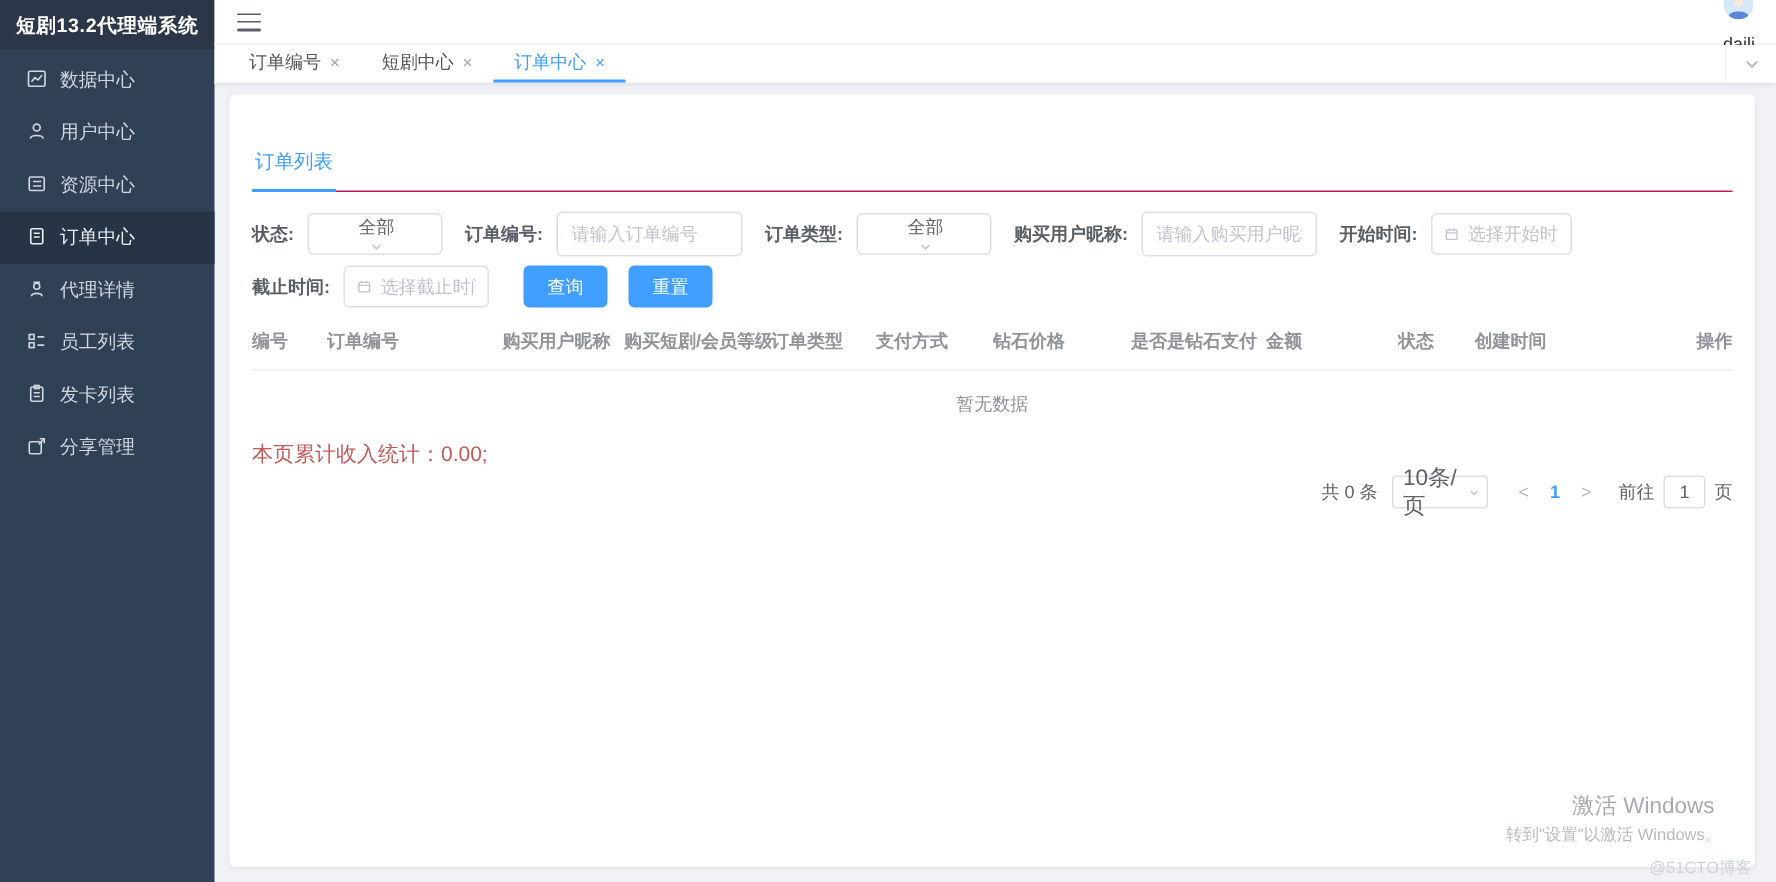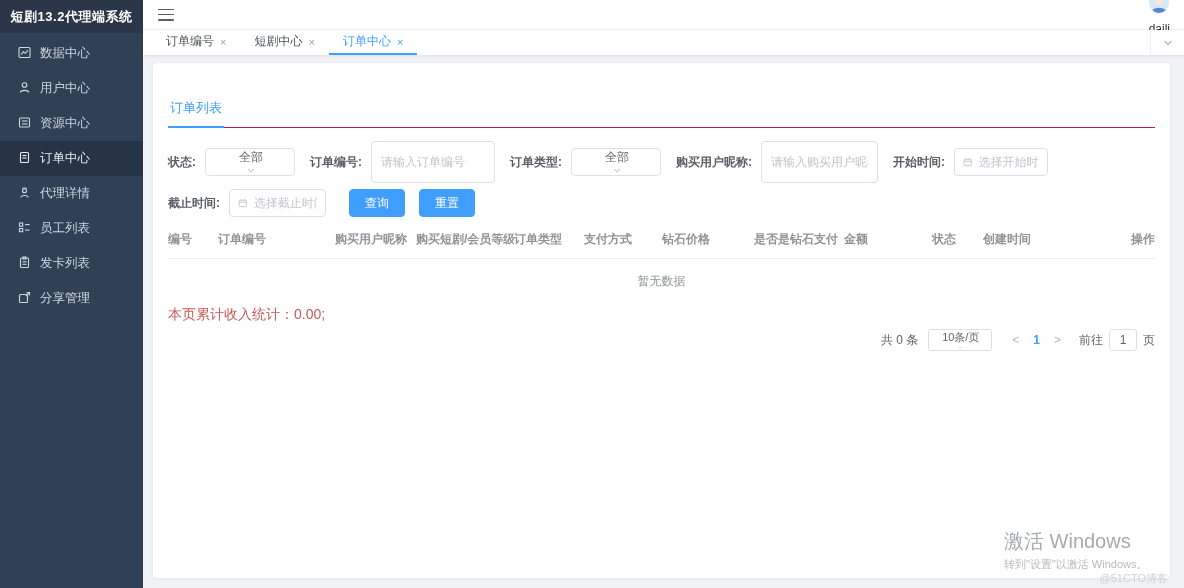--- a/index.html
+++ b/index.html
@@ -49,21 +49,21 @@
   .card-tab { display: inline-block; color: #409eff; font-size: 13px; padding: 0 2px 9px 2px;
               border-bottom: 2px solid #409eff; margin-bottom: -1px; cursor: pointer; }
   
   .filter-row { display: flex; align-items: center; margin-top: 13px; }
   .filter-row.second { margin-top: 6px; }
   .f-label { font-size: 12px; color: #5a5e66; font-weight: bold; margin-right: 9px; white-space: nowrap; }
   .f-item { display: flex; align-items: center; margin-right: 15px; }
   .f-select { width: 90px; height: 28px; border: 1px solid #dcdfe6; border-radius: 4px;
               display: flex; align-items: center; justify-content: space-between;
               padding: 0 8px 0 10px; color: #606266; cursor: pointer; background: #fff; flex-direction: column; }
-  .f-input { height: 42px; border: 1px solid #dcdfe6; border-radius: 4px; padding: 0 9px;
+  .f-input { height: 30px; border: 1px solid #dcdfe6; border-radius: 4px; padding: 0 9px;
              font-size: 12px; color: #606266; outline: none; font-family: inherit; }
   .f-input::placeholder { color: #c0c4cc; }
   .f-date { height: 28px; border: 1px solid #dcdfe6; border-radius: 4px; display: flex;
             align-items: center; gap: 6px; padding: 0 8px; background: #fff; }
   .f-date input { border: none; outline: none; width: 100%; font-size: 12px; color: #606266; font-family: inherit; }
   .f-date input::placeholder { color: #c0c4cc; }
   .w-124 { width: 124px; } .w-117 { width: 117px; } .w-97 { width: 97px; } .w-94 { width: 94px; }
   .btn { height: 28px; padding: 0 15px; background: #409eff; border: 1px solid #409eff;
          color: #fff; font-size: 12px; border-radius: 4px; cursor: pointer; margin-right: 14px;
          font-family: inherit; }
@@ -77,29 +77,29 @@
   .c9 { width: 88px; } .c10 { width: 51px; } .c11 { width: 145px; }
   .c12 { flex: 1; text-align: right; }
   .empty-row { text-align: center; color: #909399; padding: 14px 0 10px 0; font-size: 12px; }
   
   .income { color: #c45b5b; font-size: 14px; margin-top: 6px; }
   .pagination { display: flex; align-items: center; justify-content: flex-end; margin-top: 5px;
                 color: #606266; font-size: 12px; }
   .pg-total { margin-right: 10px; color: #606266; }
   .pg-size { width: 64px; height: 22px; border: 1px solid #dcdfe6; border-radius: 3px;
              display: flex; align-items: center; justify-content: space-between;
-             padding: 0 5px 0 6px; font-size: 11px; color: #606266; cursor: pointer; margin-right: 12px; flex-direction: column; }
+             padding: 0 5px 0 6px; font-size: 15px; color: #606266; cursor: pointer; margin-right: 12px; }
   .pg-arrow { color: #b4b9bf; padding: 0 8px; cursor: pointer; font-size: 12px; }
   .pg-page { color: #409eff; font-weight: bold; padding: 0 6px; cursor: pointer; }
   .pg-goto { margin-left: 10px; display: flex; align-items: center; gap: 6px; }
   .pg-goto input { width: 28px; height: 22px; border: 1px solid #dcdfe6; border-radius: 3px;
                    text-align: center; font-size: 12px; color: #606266; outline: none; font-family: inherit; }
   
   .win-activate { position: absolute; left: 1004px; top: 528px; color: #a6abb0; pointer-events: none; }
-  .win-activate .l1 { font-size: 20px; }
+  .win-activate .l1 { font-size: 15px; margin-left: 44px; }
   .win-activate .l2 { font-size: 11px; color: #b5babe; margin-top: 2px; }
   .brandmark { position: absolute; right: 16px; bottom: 2px; font-size: 11px; color: #ced3d8; pointer-events: none; }
 </style>
 </head>
 <body>
 
 <aside class="sidebar">
   <div class="logo">短剧13.2代理端系统</div>
   <nav class="nav">
     <div class="nav-item">

